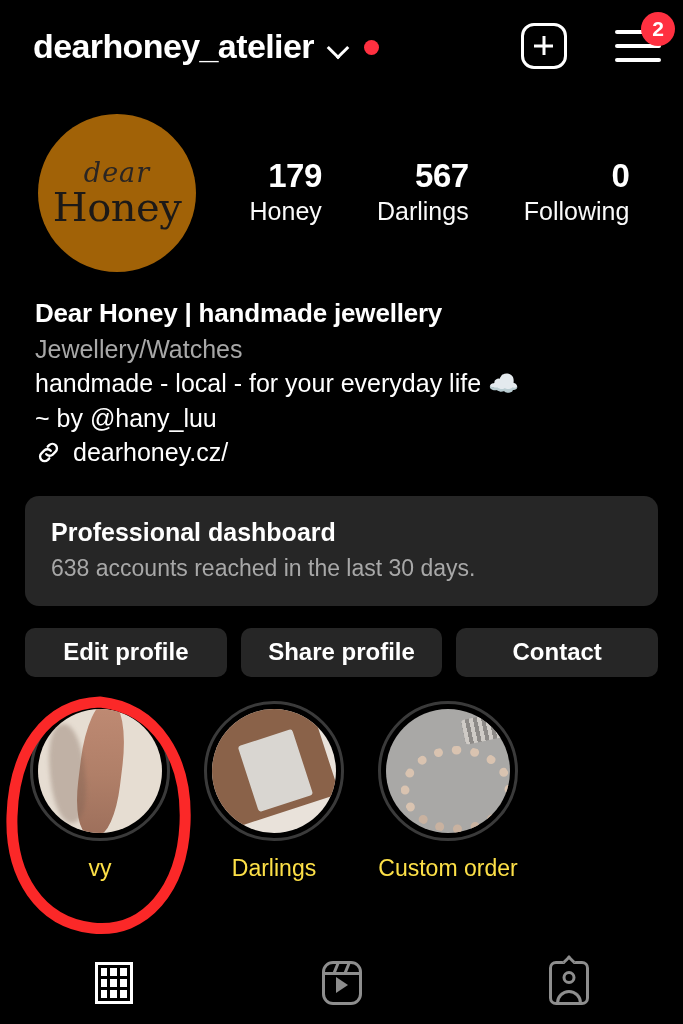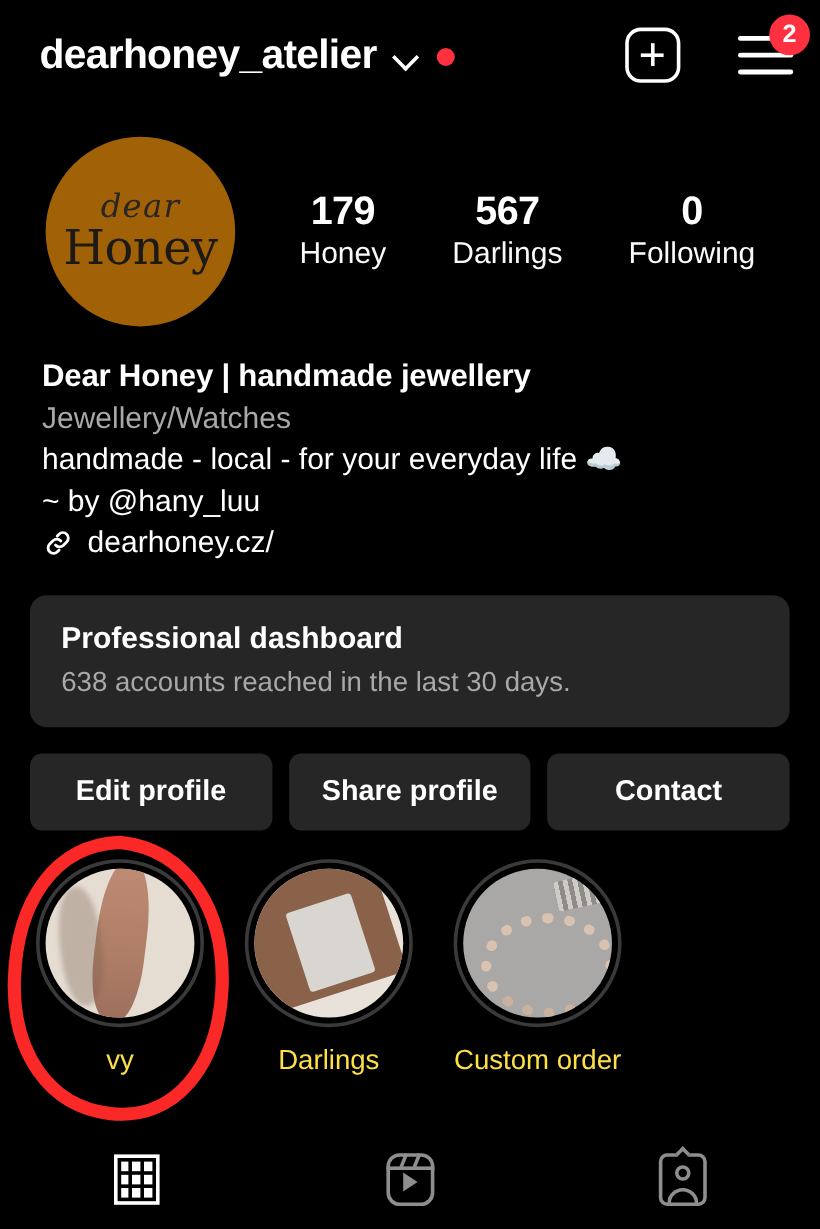--- a/index.html
+++ b/index.html
@@ -150,21 +150,21 @@
     letter-spacing: -0.5px;
   }
 
   .stats {
     display: flex;
     flex: 1;
     justify-content: space-around;
     align-items: center;
     padding-left: 26px;
   }
-  .stat { text-align: center; }
+  .stat { text-align: right; }
   .stat .num {
     font-size: 33px;
     font-weight: bold;
     line-height: 1.15;
     letter-spacing: -0.5px;
   }
   .stat .lbl {
     font-size: 25px;
     font-weight: 400;
     line-height: 1.4;
@@ -227,21 +227,21 @@
   }
   .action-btn {
     flex: 1;
     background: #262626;
     border: none;
     border-radius: 10px;
     color: #ffffff;
     font-family: "Liberation Sans", sans-serif;
     font-size: 24px;
     font-weight: bold;
-    height: 64px;
+    height: 49px;
     cursor: pointer;
     white-space: nowrap;
   }
 
   
   .highlights {
     display: flex;
     padding: 24px 0 0 26px;
     gap: 26px;
   }

